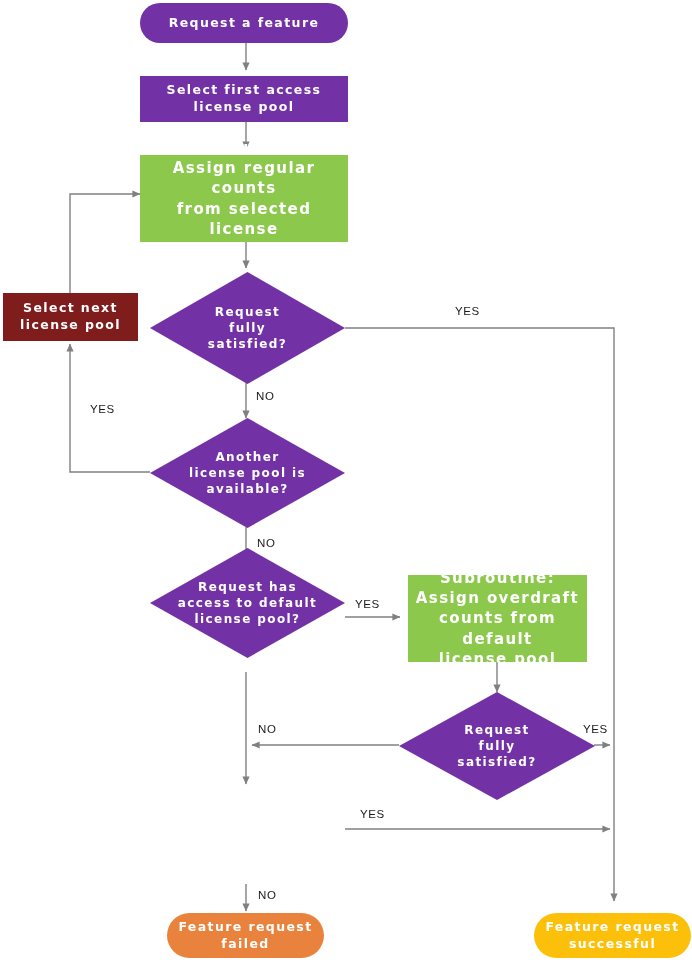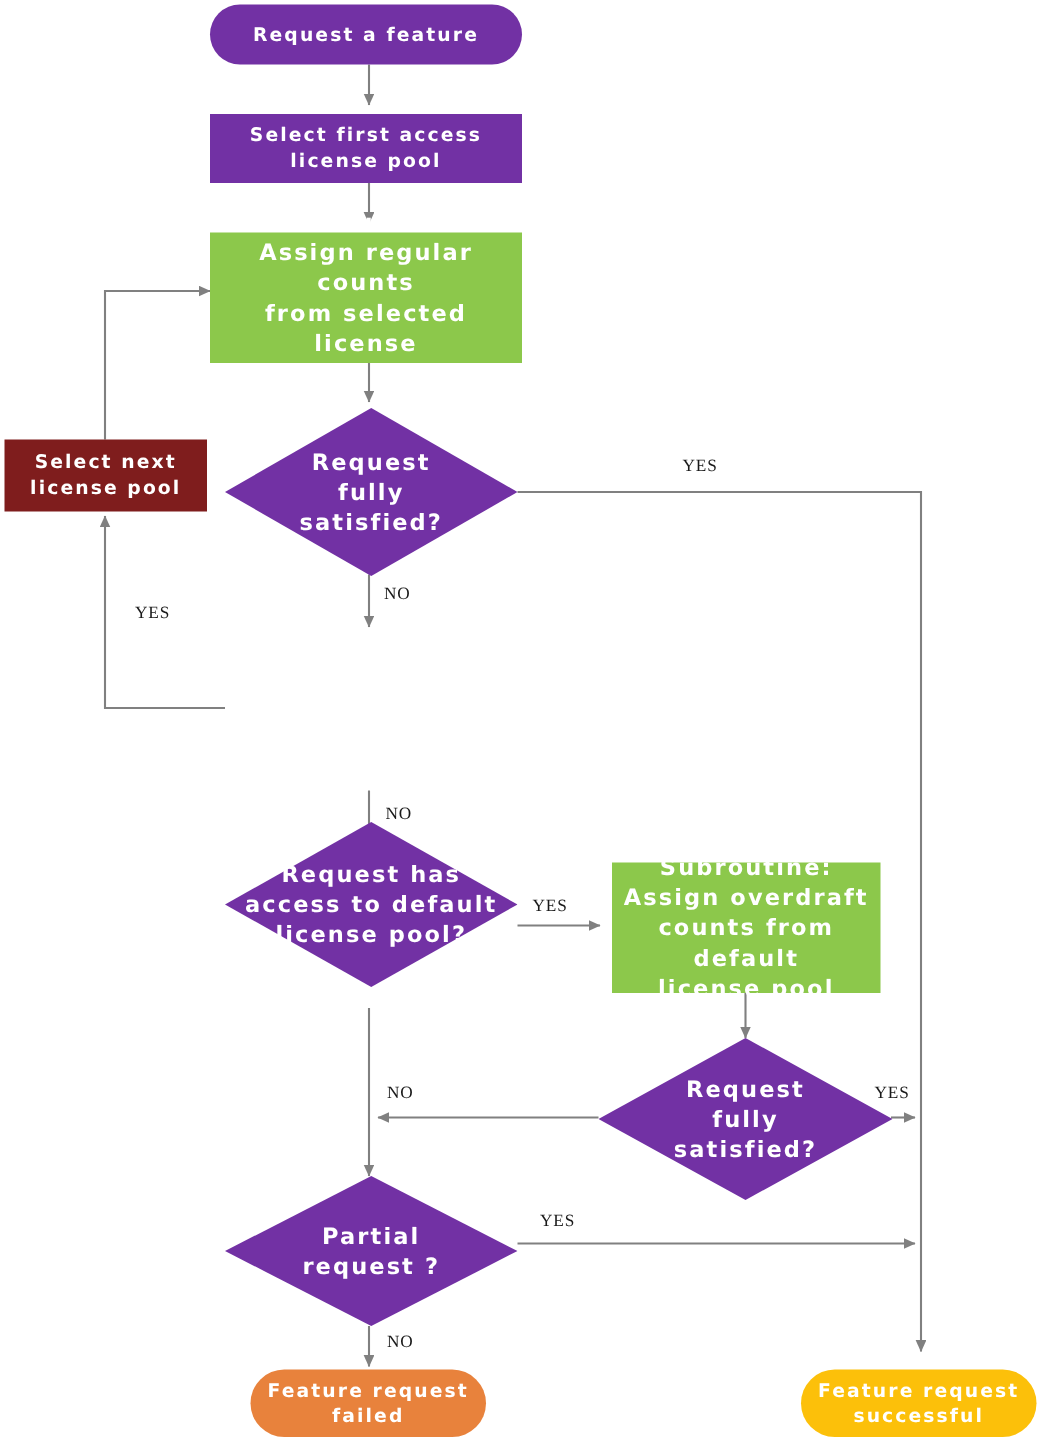--- a/index.html
+++ b/index.html
@@ -48,33 +48,33 @@
     font-size: 12.5px;
   }
   .process {
     font-size: 12.5px;
   }
   .subroutine {
     font-size: 15px;
   }
   .decision {
     background: transparent;
-    font-size: 15px;
+    font-size: 12px;
   }
   .decision .diamond-bg {
     position: absolute;
     left: 0;
     top: 0;
     width: 100%;
     height: 100%;
     z-index: -1;
   }
   .edge-label {
     position: absolute;
-    font-family: Liberation Serif, serif;
+    font-family: Liberation Sans, sans-serif;
     font-size: 11.5px;
     color: #1a1a1a;
     letter-spacing: 0.6px;
     white-space: nowrap;
     z-index: 3;
     text-align: right;
   }
 </style>
 </head>
 <body>
@@ -144,20 +144,28 @@
     <span class="txt">Request
 fully
 satisfied?</span>
   </div>
 
   <div class="node process" style="left:3px; top:293px; width:135px; height:48px; background:#7f1d1d;">
     <span class="txt">Select next
 license pool</span>
   </div>
 
+  <div class="node decision" style="left:150px; top:418px; width:195px; height:110px;">
+    <svg class="diamond-bg" viewBox="0 0 195 110" preserveAspectRatio="none">
+      <polygon points="97.5,0 195,55 97.5,110 0,55" fill="#7231A4"></polygon>
+    </svg>
+    <span class="txt">Another
+license pool is
+available?</span>
+  </div>
 
   <div class="node decision" style="left:150px; top:548px; width:195px; height:110px;">
     <svg class="diamond-bg" viewBox="0 0 195 110" preserveAspectRatio="none">
       <polygon points="97.5,0 195,55 97.5,110 0,55" fill="#7231A4"></polygon>
     </svg>
     <span class="txt">Request has
 access to default
 license pool?</span>
   </div>
 
@@ -170,27 +178,20 @@
 
   <div class="node decision" style="left:399px; top:692px; width:196px; height:108px;">
     <svg class="diamond-bg" viewBox="0 0 196 108" preserveAspectRatio="none">
       <polygon points="98,0 196,54 98,108 0,54" fill="#7231A4"></polygon>
     </svg>
     <span class="txt">Request
 fully
 satisfied?</span>
   </div>
 
-  <div class="node decision" style="left:150px; top:784px; width:195px; height:100px;">
-    <svg class="diamond-bg" viewBox="0 0 195 100" preserveAspectRatio="none">
-      <polygon points="97.5,0 195,50 97.5,100 0,50" fill="#7231A4"></polygon>
-    </svg>
-    <span class="txt">Partial
-request ?</span>
-  </div>
 
   <div class="node terminal" style="left:167px; top:913px; width:157px; height:45px; background:#E8823C;">
     <span class="txt">Feature request
 failed</span>
   </div>
 
   <div class="node terminal" style="left:534px; top:913px; width:157px; height:45px; background:#FCC00A;">
     <span class="txt">Feature request
 successful</span>
   </div>

